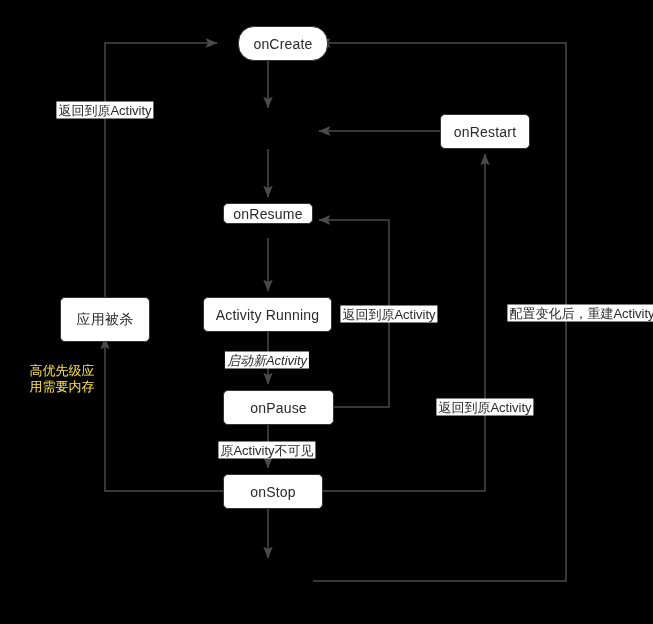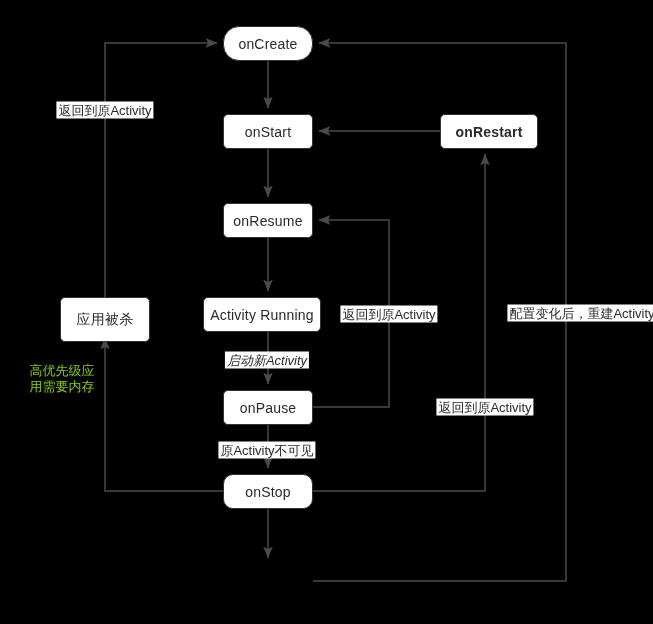--- a/index.html
+++ b/index.html
@@ -42,21 +42,21 @@
     color: #2a2a2a;
     font-size: 13px;
     line-height: 15px;
     padding: 1px 2px;
     white-space: nowrap;
     transform: translate(-50%, -50%);
     text-align: center;
   }
   .edge-label.dim {
     background: transparent;
-    color: #84cc16;
+    color: #fde047;
     white-space: pre-line;
     line-height: 16px;
     text-align: right;
   }
 </style>
 </head>
 <body>
 
 <div id="canvas">
 
@@ -87,49 +87,46 @@
 
       <path d="M440,131 L319,131" marker-end="url(#arrow)"></path>
 
       <path d="M313,581 L566,581 L566,43 L319,43" marker-end="url(#arrow)"></path>
 
       <path d="M223,491 L105,491 L105,338" marker-end="url(#arrow)"></path>
       <path d="M105,297 L105,43 L217,43" marker-end="url(#arrow)"></path>
     </g>
   </svg>
 
-  <div class="node" style="left:223px; top:26px; width:90px; height:35px;border-radius:16px;">
+  <div class="node" style="left:238px; top:26px; width:90px; height:35px;border-radius:16px;">
     <span>onCreate</span>
   </div>
 
-  <div class="node" style="left:223px; top:114px; width:90px; height:35px;">
-    <span>onStart</span>
-  </div>
 
-  <div class="node" style="left:440px; top:114px; width:98px; height:35px;font-weight:bold;">
+  <div class="node" style="left:440px; top:114px; width:90px; height:35px;">
     <span>onRestart</span>
   </div>
 
-  <div class="node" style="left:223px; top:203px; width:90px; height:35px;">
+  <div class="node" style="left:223px; top:203px; width:90px; height:21px;">
     <span>onResume</span>
   </div>
 
-  <div class="node" style="left:203px; top:297px; width:118px; height:35px;">
+  <div class="node" style="left:203px; top:297px; width:129px; height:35px;">
     <span>Activity Running</span>
   </div>
 
   <div class="node" style="left:60px; top:297px; width:90px; height:45px;">
     <span>应用被杀</span>
   </div>
 
-  <div class="node" style="left:223px; top:390px; width:90px; height:35px;">
+  <div class="node" style="left:223px; top:390px; width:111px; height:35px;">
     <span>onPause</span>
   </div>
 
-  <div class="node" style="left:223px; top:474px; width:90px; height:35px;border-radius:10px;">
+  <div class="node" style="left:223px; top:474px; width:100px; height:35px;">
     <span>onStop</span>
   </div>
 
 
   <div class="edge-label" style="left:105px; top:110px;">返回到原Activity</div>
 
   <div class="edge-label" style="left:389px; top:314px;">返回到原Activity</div>
 
   <div class="edge-label" style="left:566px; top:313px;margin-left:16px;">配置变化后，重建Activity</div>
 

